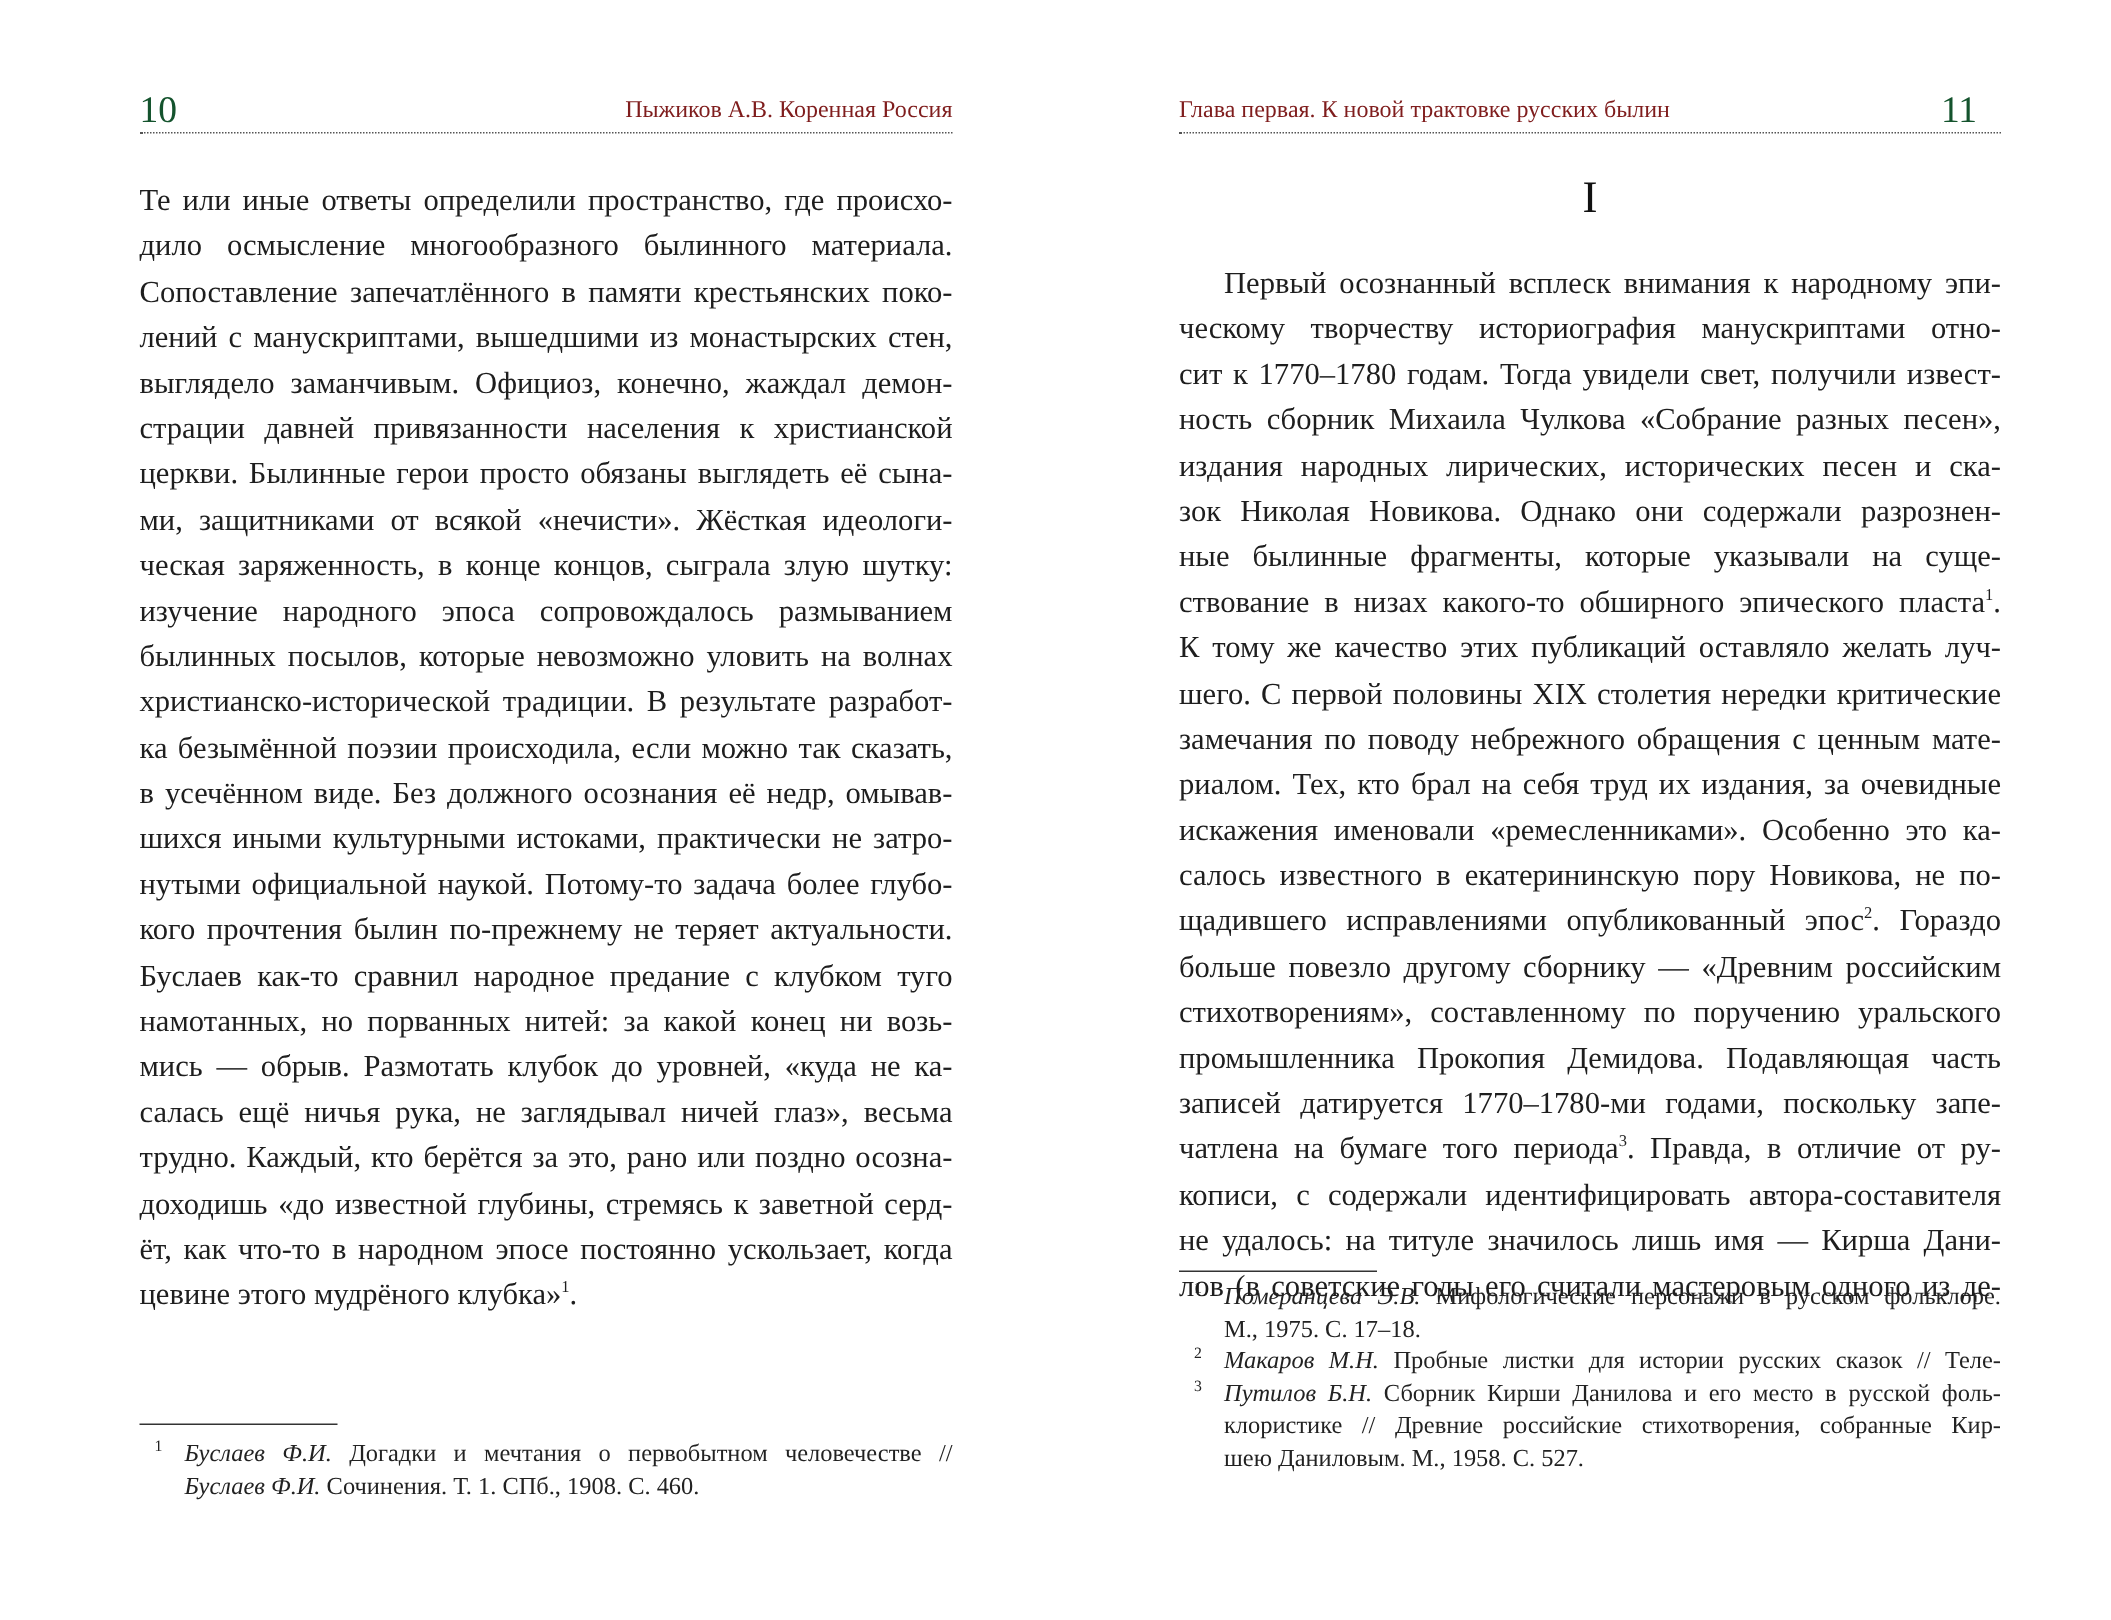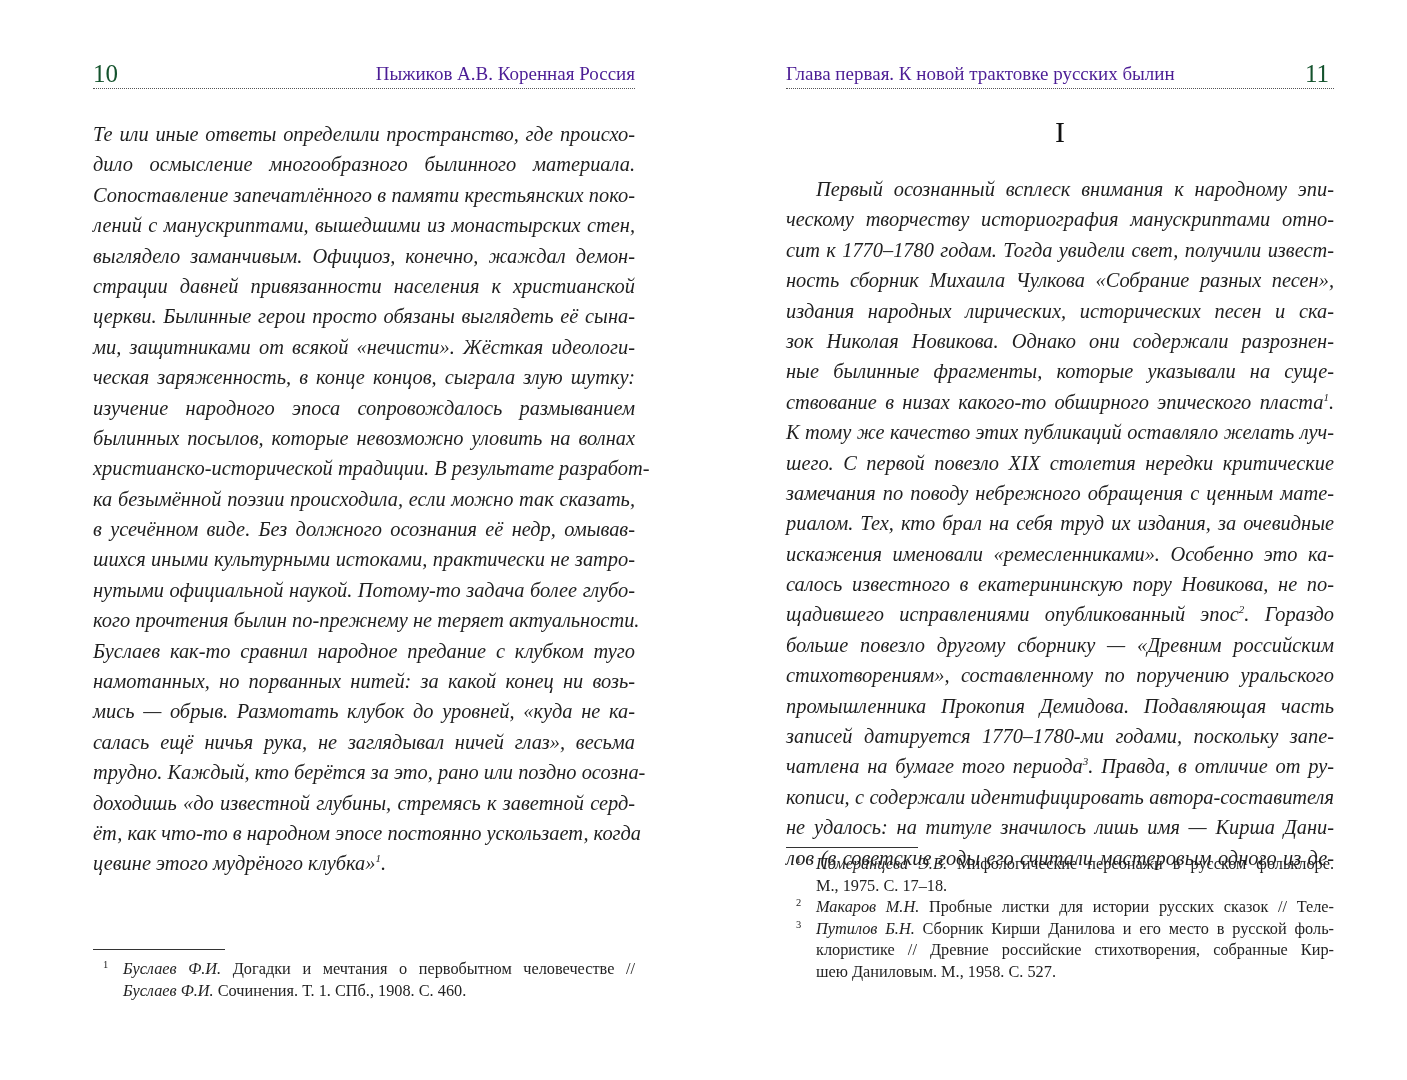--- a/index.html
+++ b/index.html
@@ -13,42 +13,42 @@
 
   .running-head {
     position: absolute; top: 60px; left: 0; right: 0; height: 28px;
     border-bottom: 1px dotted #555;
   }
   .folio {
     position: absolute; bottom: 0px; font-size: 25px; line-height: 28px;
     font-family: "Liberation Serif", serif; color: #14532d;
   }
   .page.left .folio { left: 0; }
-  .page.right .folio { right: 5px; margin-top: 26px; }
+  .page.right .folio { right: 16px; margin-top: 26px; }
   .head-text {
-    position: absolute; bottom: 4px; font-size: 19px; line-height: 20px;
-    font-family: "Liberation Serif", serif; color: #4c1d95; white-space: nowrap;
+    position: absolute; bottom: 4px; font-size: 16px; line-height: 20px;
+    font-family: "Liberation Serif", serif; color: #7f1d1d; white-space: nowrap;
   }
   .page.left .head-text { right: 0; }
   .page.right .head-text { left: 0; }
 
   .chapter-numeral {
     position: absolute; top: 112px; left: 0; right: 0; text-align: center;
     font-family: "Liberation Serif", serif; font-size: 30px; line-height: 40px; color: #111;
   }
 
   .body-text {
     position: absolute; left: 0; right: 0;
     font-family: "Liberation Serif", serif; font-size: 20.4px; line-height: 30.4px; color: #1e1e1e;
   }
   .page.left .body-text { top: 119px; }
   .page.right .body-text { top: 174px; }
   .line {
     display: block; height: 30.4px; white-space: nowrap;
-    text-align: justify; text-align-last: justify; font-style: italic;
+    text-align: justify; text-align-last: justify;
   }
   .line.last { text-align-last: left; }
   .line.indent { padding-left: 30px; }
   sup { font-size: 11px; line-height: 0; vertical-align: 8px; }
 
   .footnote-rule {
     position: absolute; left: 0; width: 132px; height: 0; border-top: 1px solid #333;
   }
   .page.left .footnote-rule { top: 949px; }
   .page.right .footnote-rule { top: 847px; }
@@ -124,21 +124,21 @@
   <div class="body-text">
     <span class="line indent">Первый осознанный всплеск внимания к народному эпи-</span>
     <span class="line">ческому творчеству историография манускриптами отно-</span>
     <span class="line">сит к 1770–1780 годам. Тогда увидели свет, получили извест-</span>
     <span class="line">ность сборник Михаила Чулкова «Собрание разных песен»,</span>
     <span class="line">издания народных лирических, исторических песен и ска-</span>
     <span class="line">зок Николая Новикова. Однако они содержали разрознен-</span>
     <span class="line">ные былинные фрагменты, которые указывали на суще-</span>
     <span class="line"><span>ствование в низах какого-то обширного эпического пласта</span><sup>1</sup><span>.</span></span>
     <span class="line">К тому же качество этих публикаций оставляло желать луч-</span>
-    <span class="line">шего. С первой повезло XIX столетия нередки критические</span>
+    <span class="line">шего. С первой половины XIX столетия нередки критические</span>
     <span class="line">замечания по поводу небрежного обращения с ценным мате-</span>
     <span class="line">риалом. Тех, кто брал на себя труд их издания, за очевидные</span>
     <span class="line">искажения именовали «ремесленниками». Особенно это ка-</span>
     <span class="line">салось известного в екатерининскую пору Новикова, не по-</span>
     <span class="line"><span>щадившего исправлениями опубликованный эпос</span><sup>2</sup><span>. Гораздо</span></span>
     <span class="line">больше повезло другому сборнику — «Древним российским</span>
     <span class="line">стихотворениям», составленному по поручению уральского</span>
     <span class="line">промышленника Прокопия Демидова. Подавляющая часть</span>
     <span class="line">записей датируется 1770–1780-ми годами, поскольку запе-</span>
     <span class="line"><span>чатлена на бумаге того периода</span><sup>3</sup><span>. Правда, в отличие от ру-</span></span>

